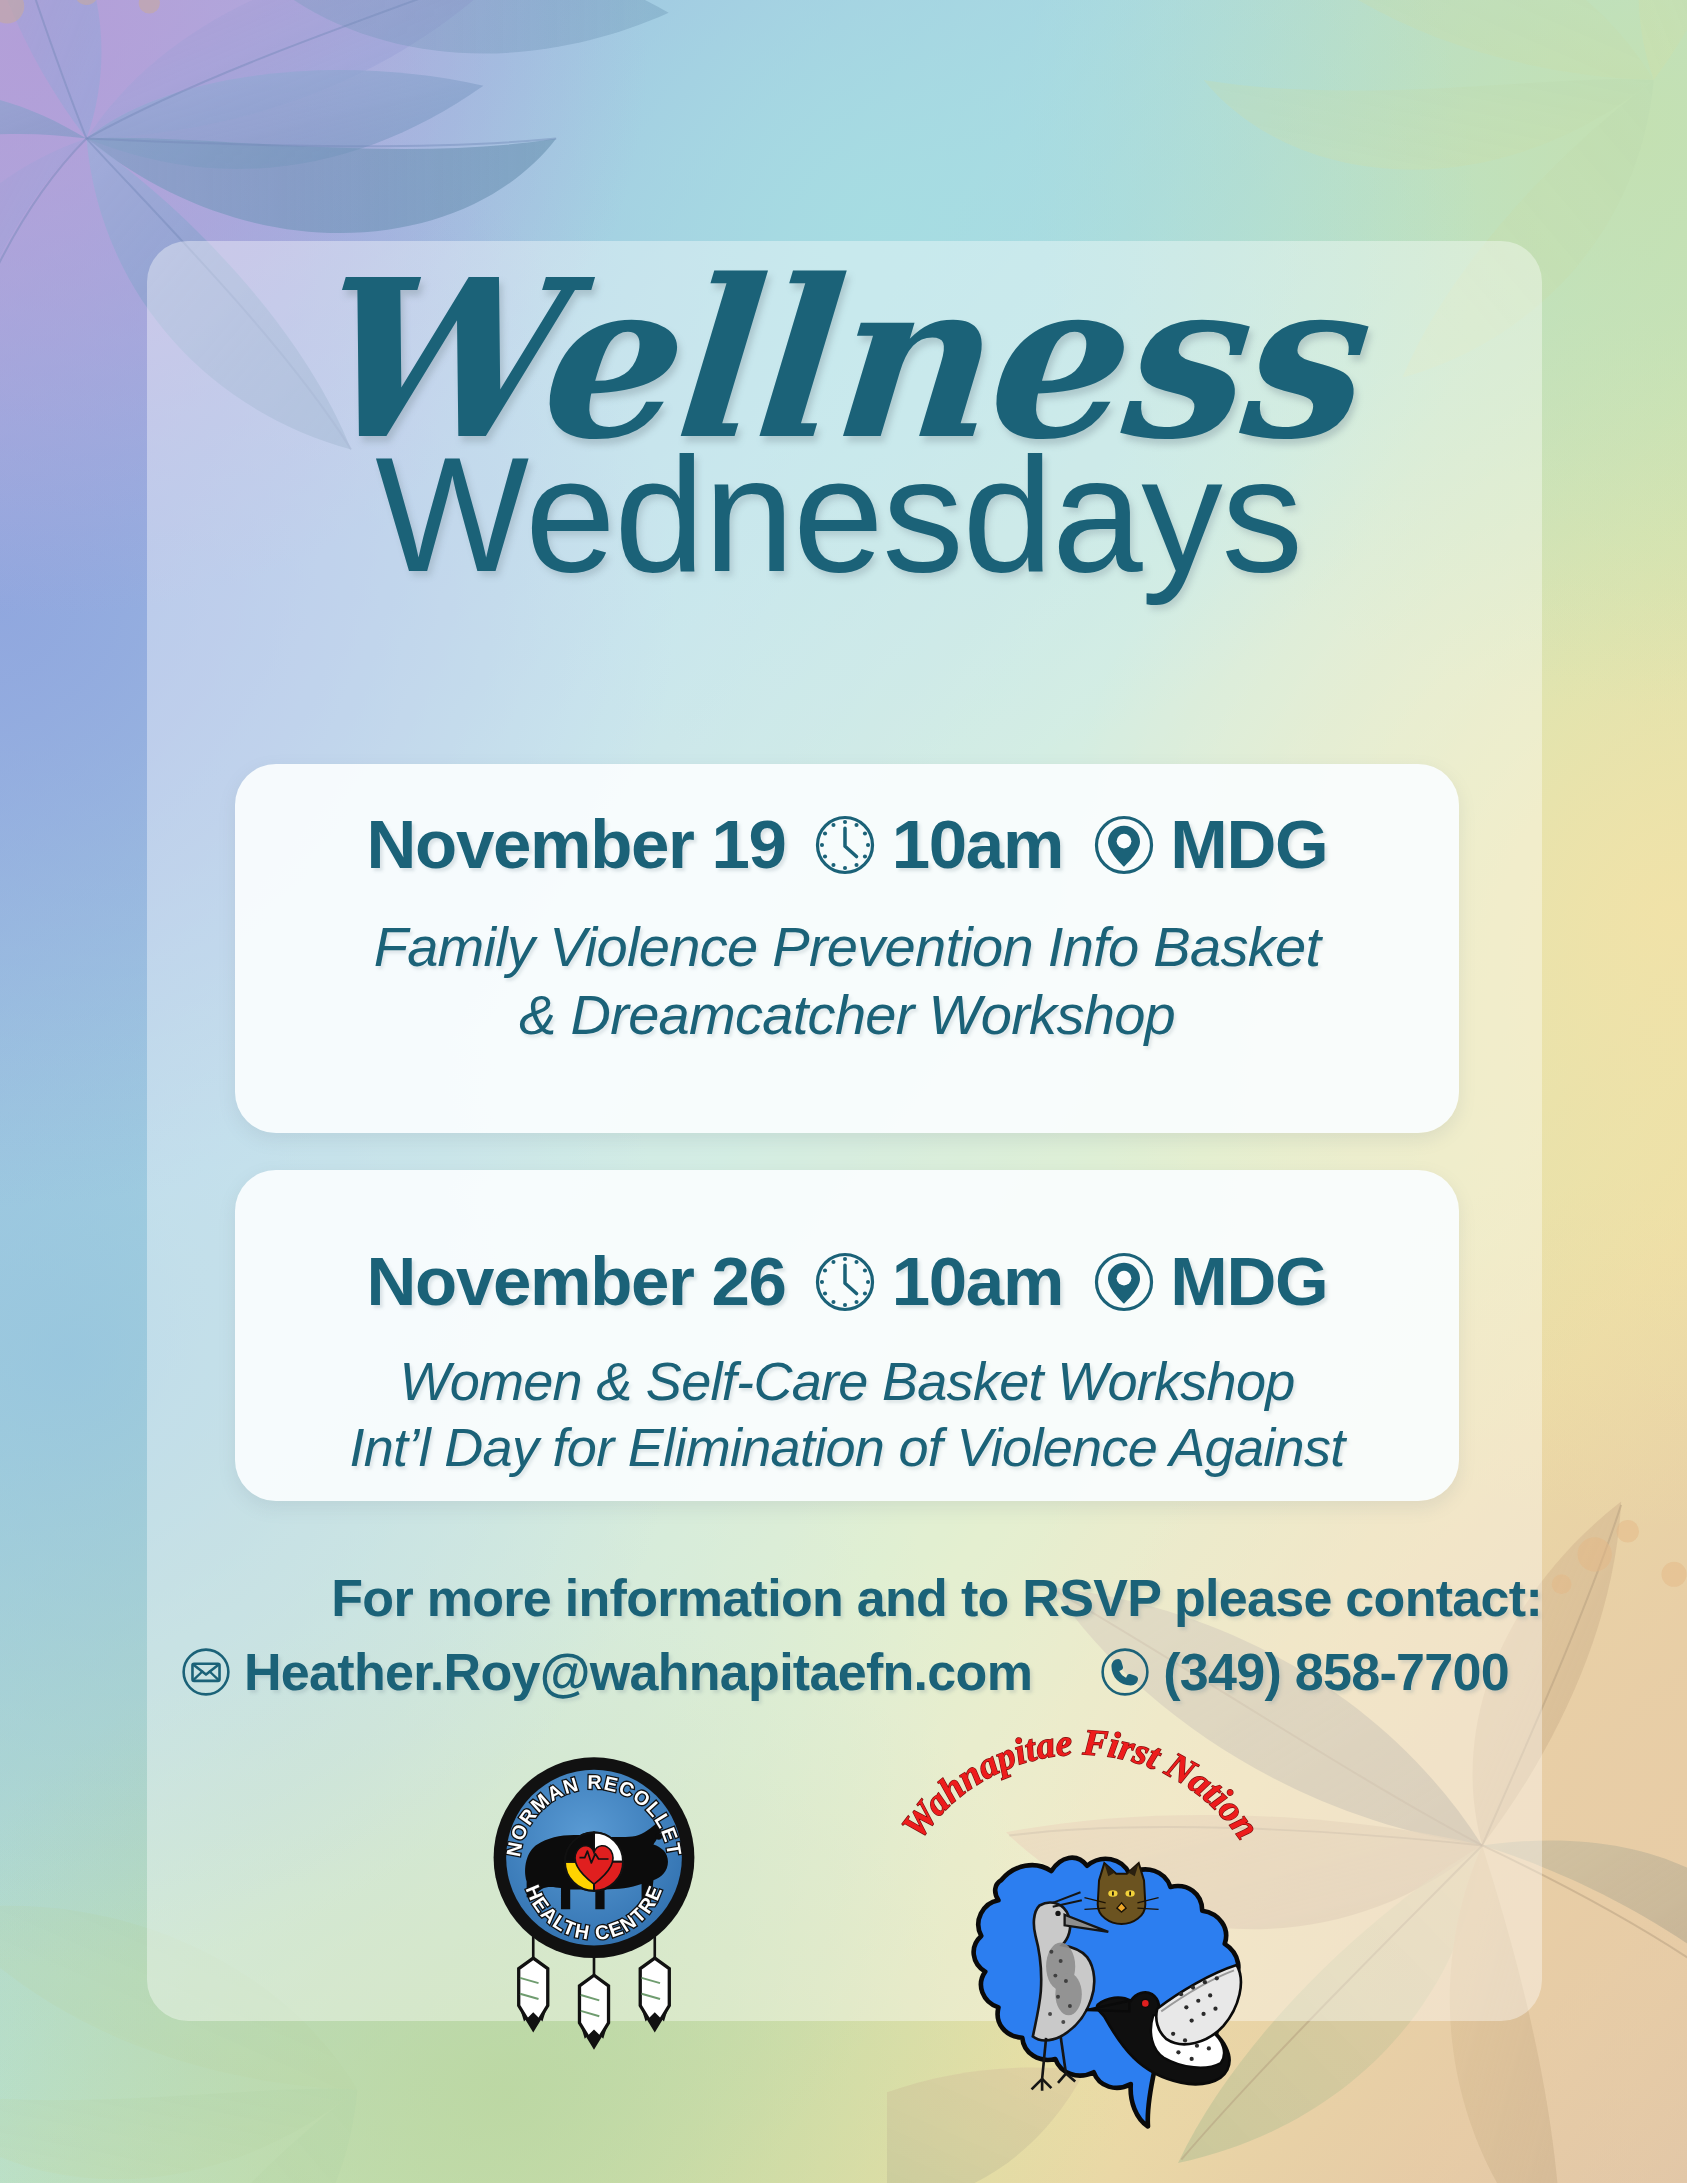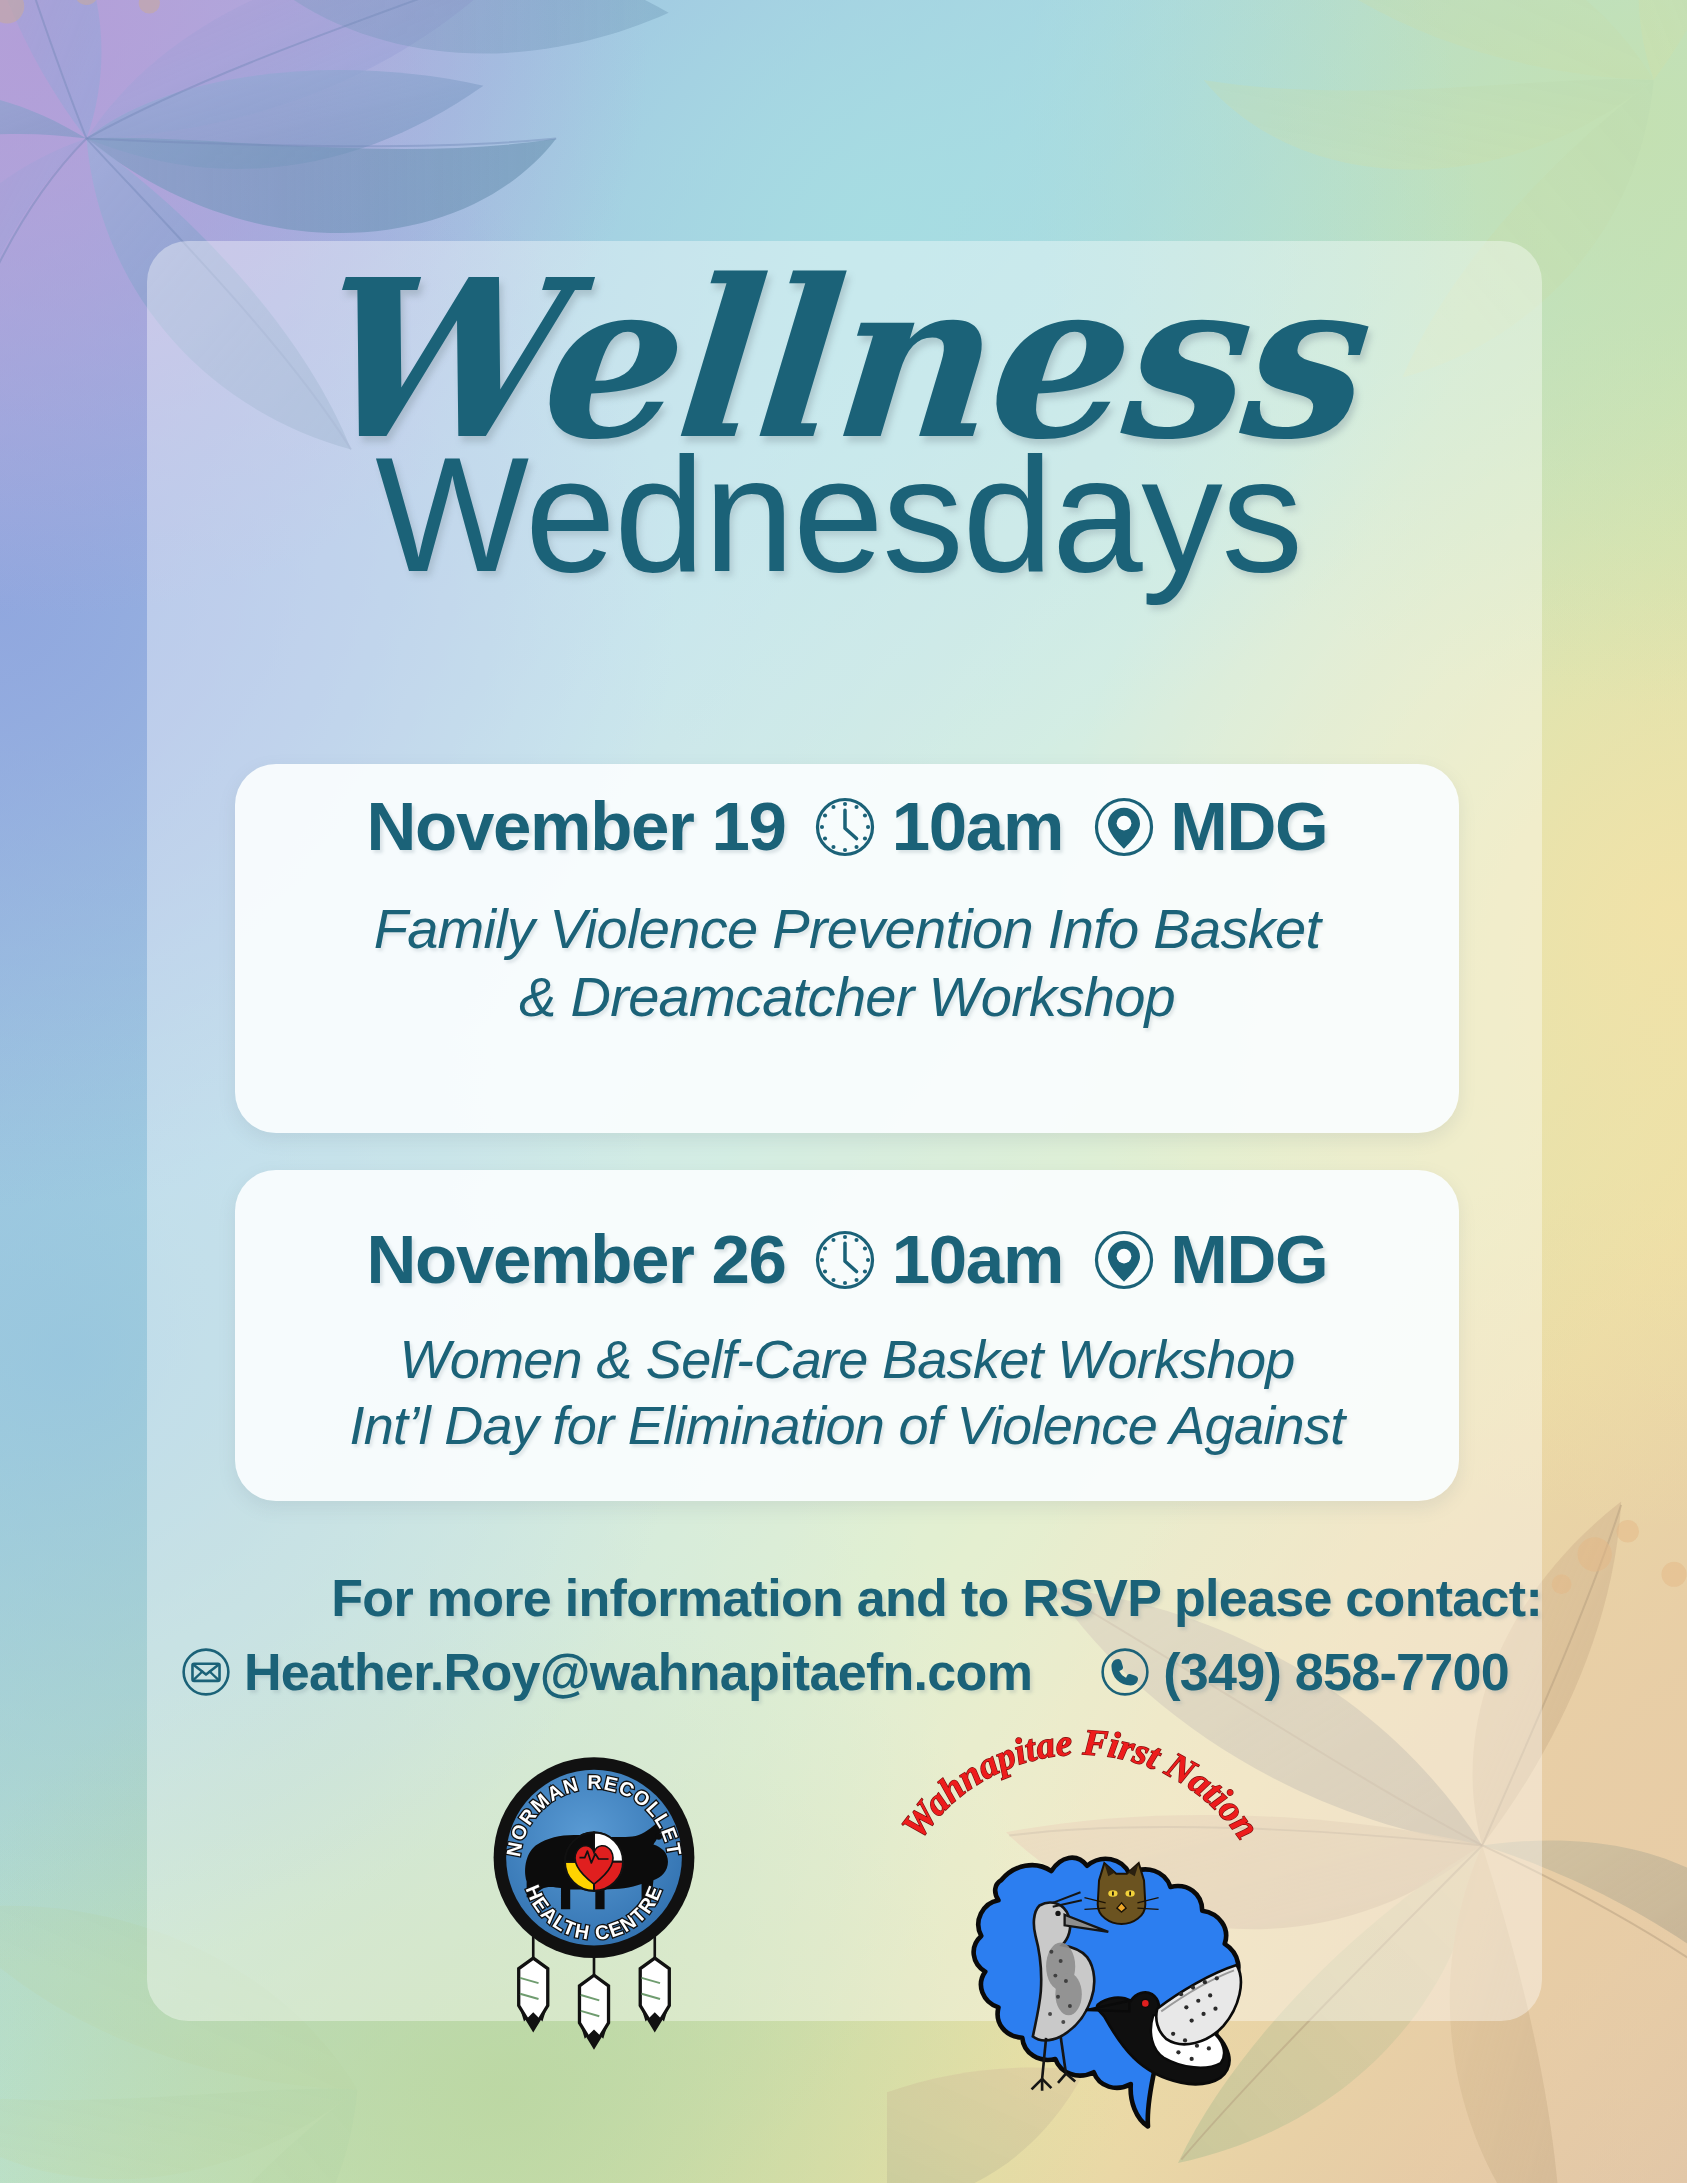--- a/index.html
+++ b/index.html
@@ -74,24 +74,24 @@
   #card-1{top:1170px;height:331px;}
 
   .event-head{
     display:flex;align-items:center;justify-content:center;
     gap:17px;
     color:#1b6278;
     font-family:"Liberation Sans",sans-serif;
     font-weight:700;
     font-size:69px;
     letter-spacing:-1.3px;
-    padding-top:23px;
+    padding-top:41px;
     text-shadow:2.6px 3.3px 3.3px rgba(120,140,150,0.22);
   }
-  #card-1 .event-head{padding-top:50px;}
+  #card-1 .event-head{padding-top:72px;}
   .event-head .date{margin-right:10.6px;}
   .event-head .time{margin-right:12px;}
   .event-head .icon{display:inline-flex;align-items:center;margin-right:-2.6px;}
   .event-head .icon svg{display:block;}
 
   .event-desc{
     color:#1b6278;
     font-family:"Liberation Sans",sans-serif;
     font-style:italic;font-weight:500;
     font-size:56px;line-height:1.22;

